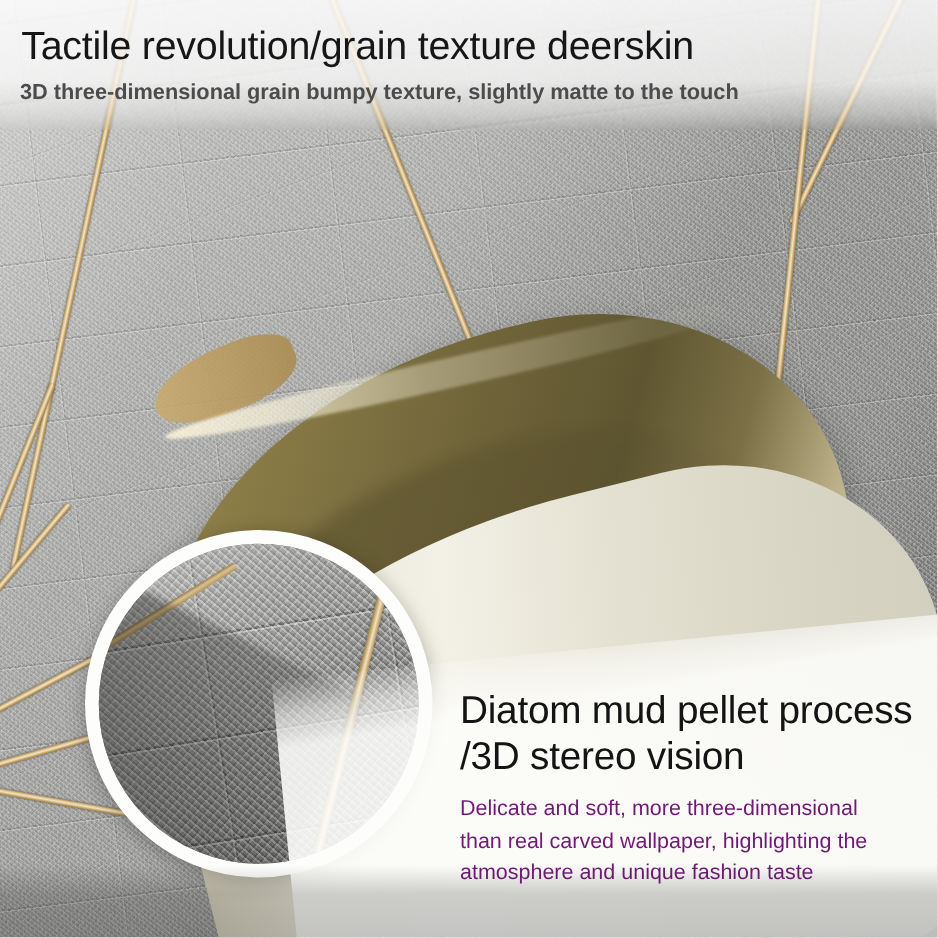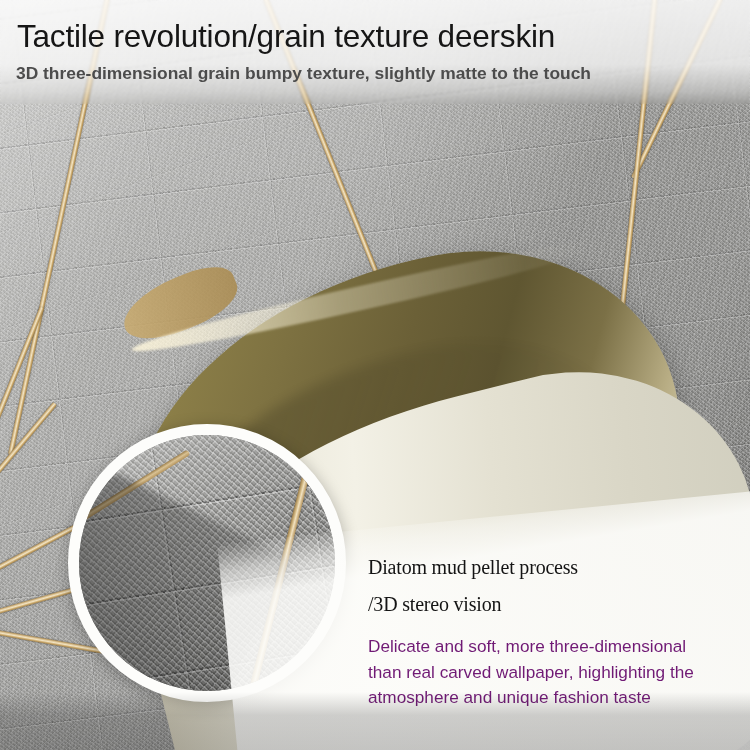--- a/index.html
+++ b/index.html
@@ -260,26 +260,25 @@
     position:absolute;
     left:230px;top:506px;
     width:760px;height:300px;
     background:linear-gradient(176deg,rgba(252,252,250,.0) 0%,rgba(252,252,250,.55) 8%,rgba(253,253,251,.88) 16%,rgba(253,253,251,.93) 100%);
     transform:rotate(-5.6deg);
   }
   .bottom-block{
     position:absolute;left:368px;top:549px;width:370px;
   }
   .b-title{
-    font-size:20px;
+    font-size:31px;
     line-height:37px;
     color:#141414;
     letter-spacing:-.2px;
     white-space:pre-line;
-    font-family:Liberation Serif, serif;
   }
   .b-body{
     margin-top:11px;
     font-size:17.2px;
     line-height:25.5px;
     color:#701a75;
     white-space:pre-line;
   }
 </style>
 </head>

